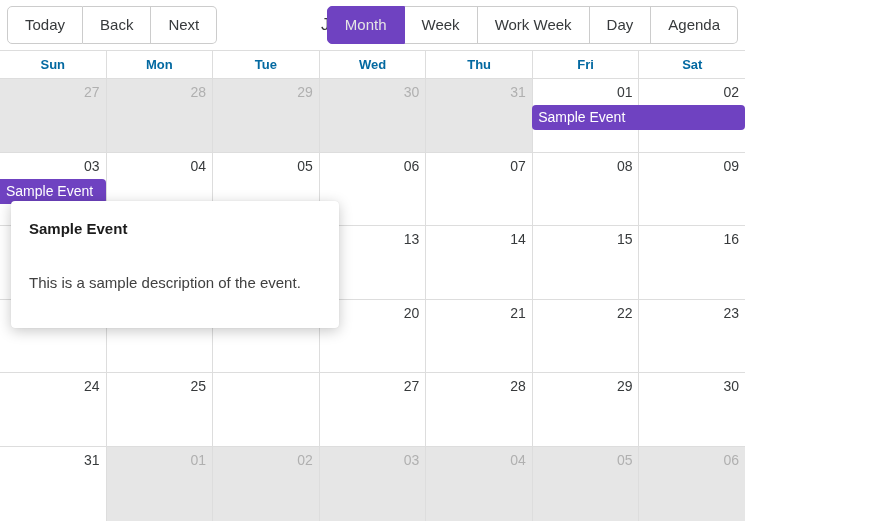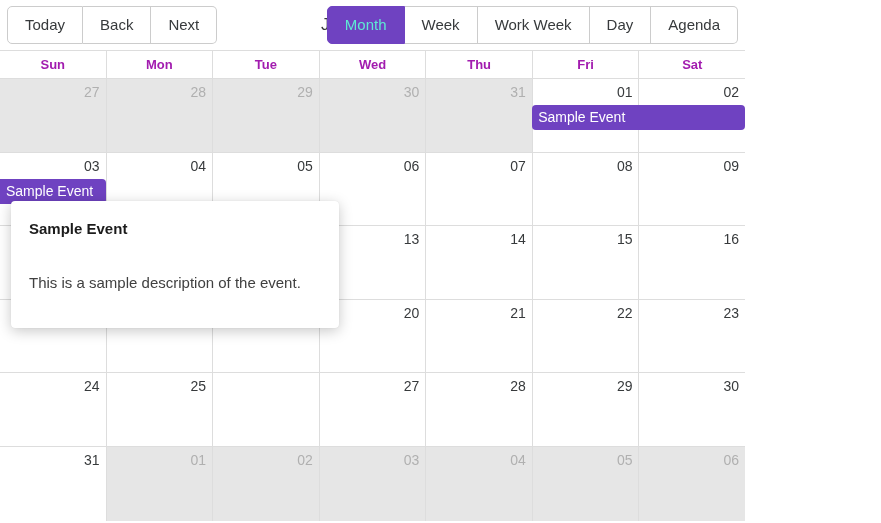--- a/index.html
+++ b/index.html
@@ -68,21 +68,21 @@
     border-bottom-left-radius: 5px;
   }
   .btn-group .tb-btn:last-child {
     border-top-right-radius: 5px;
     border-bottom-right-radius: 5px;
     text-align: right;
   }
   .tb-btn.active {
     background: #6f42c1;
     border-color: #6f42c1;
-    color: #5eead4;
+    color: #e5e5e5;
   }
   .toolbar-label {
     position: absolute;
     left: 0;
     right: 0;
     top: 0;
     height: 50px;
     display: flex;
     align-items: center;
     justify-content: center;
@@ -102,21 +102,21 @@
     height: 28px;
     border-bottom: 1px solid #ddd;
     box-sizing: border-box;
   }
   .weekday-cell {
     flex: 1 1 0;
     min-width: 0;
     text-align: center;
     font-size: 13px;
     font-weight: bold;
-    color: #a21caf;
+    color: #0369a1;
     line-height: 27px;
     border-left: 1px solid #ddd;
     box-sizing: border-box;
   }
   .weekday-cell:first-child {
     border-left: none;
   }
 
   .week-row {
     display: flex;

